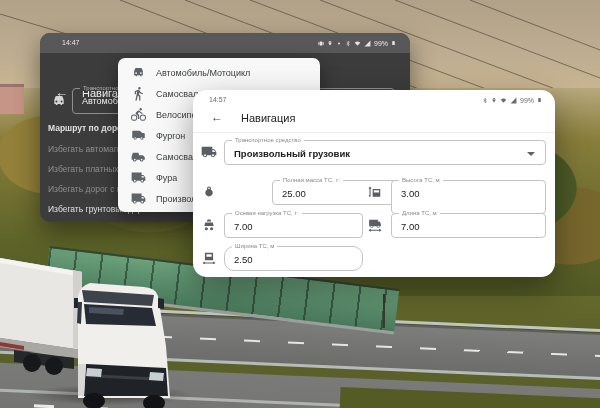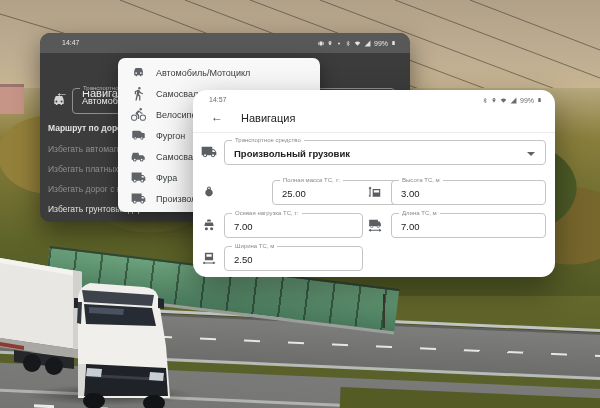--- a/index.html
+++ b/index.html
@@ -82,24 +82,24 @@
   .l-title{left:48px;top:22px;font-size:11px;color:#202124;}
   .l-divider{left:0;top:42px;width:100%;height:1px;background:#ececec;}
   .field{border:1px solid #c4c4c4;border-radius:4px;background:#fff;}
   .field .lbl{top:-4px;left:7px;background:#fff;padding:0 3px;font-size:6px;color:#8a8a8a;white-space:nowrap;}
   .field .val{left:9px;top:7px;font-size:9.5px;color:#202124;white-space:nowrap;}
   .field .val.b{font-weight:700;}
   .caret{right:10px;top:11px;width:0;height:0;border-left:4px solid rgba(0,0,0,0);
     border-right:4px solid rgba(0,0,0,0);border-top:4.5px solid #5f6368;}
   .f-select{left:31px;top:50px;width:322px;height:25px;}
   .f-r1l{left:31px;top:90px;width:139px;height:25px;margin-left:48px;}
-  .f-r1r{left:198px;top:90px;width:155px;height:25px;}
+  .f-r1r{left:198px;top:90px;width:155px;height:34px;}
   .f-r2l{left:31px;top:123px;width:139px;height:25px;}
   .f-r2r{left:198px;top:123px;width:155px;height:25px;}
-  .f-r3l{left:31px;top:156px;width:139px;height:25px;}
+  .f-r3l{left:31px;top:156px;width:139px;height:25px;border-radius:10px;}
   .ic{color:#5a5e62;}
   .ic-select{left:8px;top:54px;}
   .ic-r1l{left:9px;top:95px;}
   .ic-r1r{left:175px;top:95px;}
   .ic-r2l{left:9px;top:128px;}
   .ic-r2r{left:175px;top:128px;}
   .ic-r3l{left:9px;top:161px;}
 </style>
 </head>
 <body>

